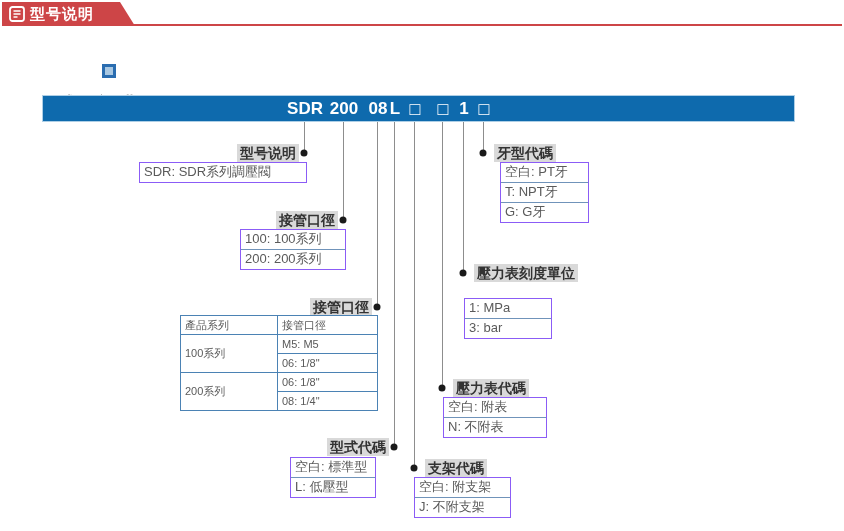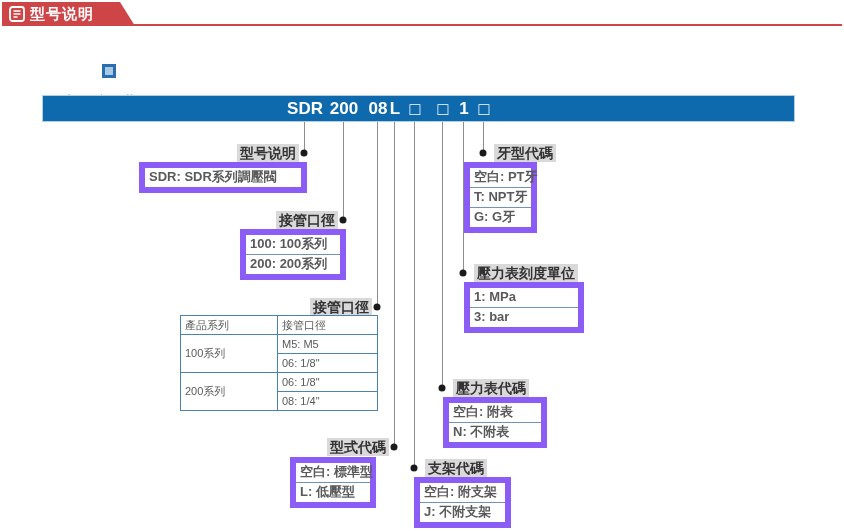--- a/index.html
+++ b/index.html
@@ -32,21 +32,21 @@
   .code-part.sq{font-size:18px;font-weight:normal;}
   
   .vline{position:absolute;width:1px;background:#8d8d8d;}
   .dot{position:absolute;width:7px;height:7px;border-radius:50%;background:#1a1a1a;transform:translate(-50%,-50%);}
   
   .chip{
     position:absolute;background:#d9d9d9;color:#333;font-weight:bold;
     font-size:14px;line-height:16px;padding:1px 3px;white-space:nowrap;
   }
   
-  .box{position:absolute;border:6px solid #8b5cf6;background:#fff;box-sizing:border-box;font-weight:bold;}
+  .box{position:absolute;border:1px solid #8b5cf6;background:#fff;box-sizing:border-box;}
   .box .row{
     height:19px;line-height:18px;font-size:13px;color:#5a5a5a;
     padding:0 4px;border-top:1px solid #7093ba;white-space:nowrap;
   }
   .box .row:first-child{border-top:none;}
   
   .ptable{position:absolute;border-collapse:collapse;table-layout:fixed;}
   .ptable th,.ptable td{
     border:1px solid #4b82b4;font-size:11px;color:#5a5a5a;font-weight:normal;
     padding:0 4px;height:18px;text-align:left;white-space:nowrap;background:#fff;
@@ -155,25 +155,25 @@
     <div class="row">J: 不附支架</div>
   </div>
 
   <div class="chip" style="left:453px;top:379px">壓力表代碼</div>
   <div class="box" style="left:443px;top:397px;width:104px">
     <div class="row">空白: 附表</div>
     <div class="row">N: 不附表</div>
   </div>
 
   <div class="chip" style="left:474px;top:264px">壓力表刻度單位</div>
-  <div class="box" style="left:464px;top:282px;width:120px">
+  <div class="box" style="left:464px;top:298px;width:88px">
     <div class="row">1: MPa</div>
     <div class="row">3: bar</div>
   </div>
 
   <div class="chip" style="left:494px;top:144px">牙型代碼</div>
-  <div class="box" style="left:464px;top:162px;width:73px">
+  <div class="box" style="left:500px;top:162px;width:89px">
     <div class="row">空白: PT牙</div>
     <div class="row">T: NPT牙</div>
     <div class="row">G: G牙</div>
   </div>
 
 </div>
 
 </body></html>

